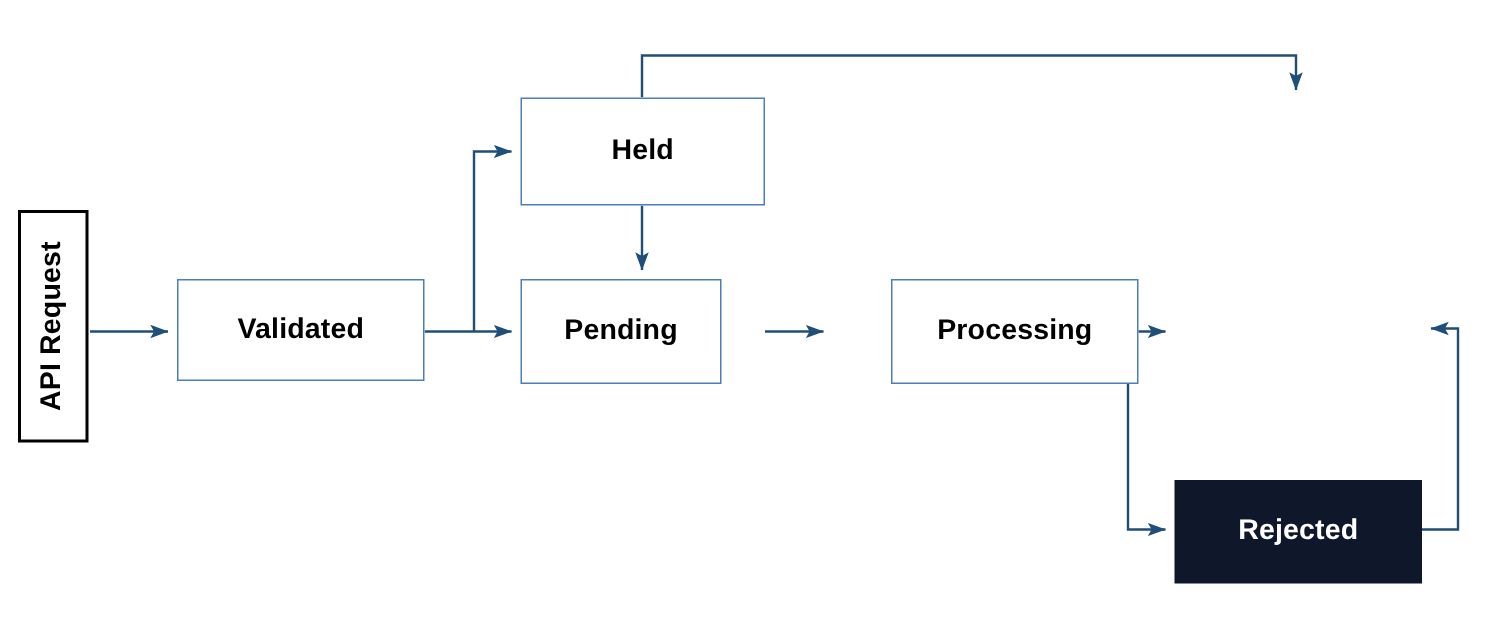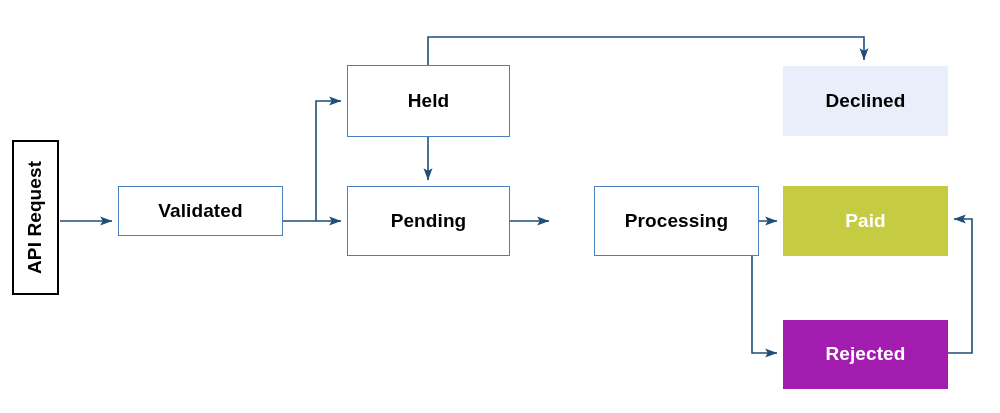--- a/index.html
+++ b/index.html
@@ -58,21 +58,21 @@
     background: #e8eefa;
     border: none;
     color: #000000;
   }
   .node-paid {
     background: #c5cc42;
     border: none;
     color: #ffffff;
   }
   .node-rejected {
-    background: #a21caf;
+    background: #0f172a;
     border: none;
     color: #ffffff;
   }
 </style>
 </head>
 <body>
 
 <div id="diagram-canvas">
 
   <svg class="flow-svg" viewBox="0 0 1000 413" aria-hidden="true">
@@ -91,41 +91,35 @@
         <path d="M 720 221 L 777 221" stroke="#1f4e79" fill="none" marker-end="url(#arrowhead)"></path>
         <path d="M 752 221 L 752 353 L 777 353" stroke="#1f4e79" fill="none" marker-end="url(#arrowhead)"></path>
         <path d="M 948 353 L 972 353 L 972 219 L 954 219" stroke="#1f4e79" fill="none" marker-end="url(#arrowhead)"></path>
       </g>
   </svg>
 
   <div class="node-box node-terminator" style="left:12px; top:140px; width:47px; height:155px;">
     <span class="vlabel">API Request</span>
   </div>
 
-  <div class="node-box node-plain" style="left:118px; top:186px; width:165px; height:50px;">
+  <div class="node-box node-plain" style="left:118px; top:186px; width:165px; height:68px;">
     <span>Validated</span>
   </div>
 
   <div class="node-box node-plain" style="left:347px; top:65px; width:163px; height:72px;">
     <span>Held</span>
   </div>
 
-  <div class="node-box node-plain" style="left:347px; top:186px; width:163px; height:70px;">
+  <div class="node-box node-plain" style="left:347px; top:186px; width:134px; height:70px;">
     <span>Pending</span>
   </div>
 
   <div class="node-box node-plain" style="left:555px; top:186px; width:165px; height:70px;margin-left:39px;">
     <span>Processing</span>
   </div>
 
-  <div class="node-box node-declined" style="left:783px; top:66px; width:165px; height:70px;">
-    <span>Declined</span>
-  </div>
 
-  <div class="node-box node-paid" style="left:783px; top:186px; width:165px; height:70px;">
-    <span>Paid</span>
-  </div>
 
   <div class="node-box node-rejected" style="left:783px; top:320px; width:165px; height:69px;">
     <span>Rejected</span>
   </div>
 
 </div>
 
 </body></html>

